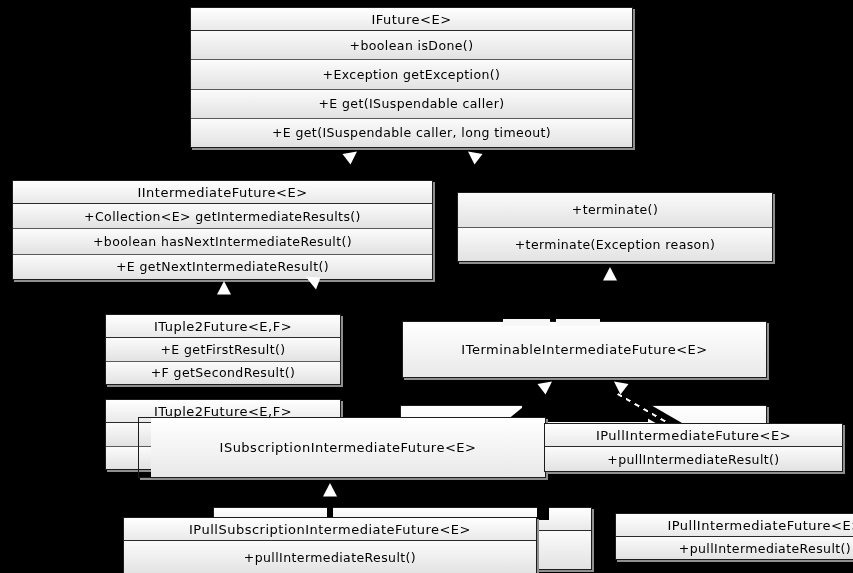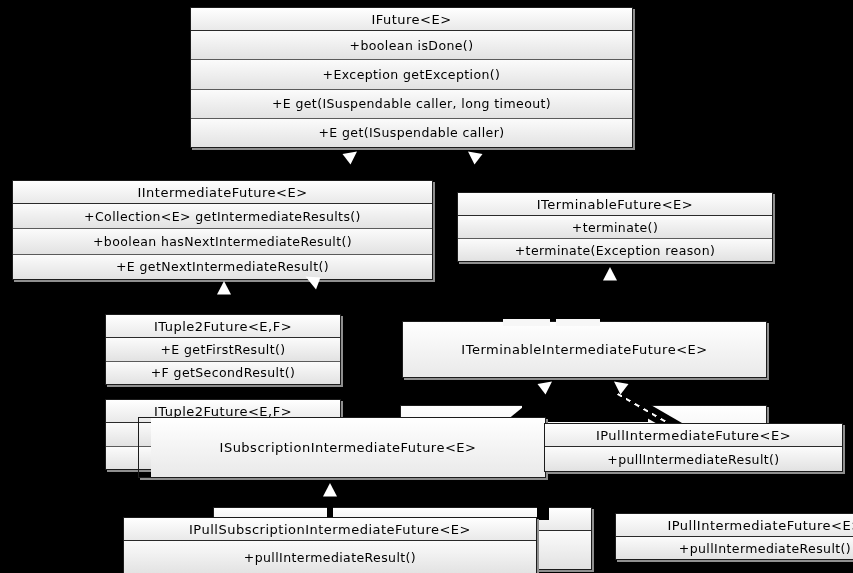--- a/index.html
+++ b/index.html
@@ -74,36 +74,35 @@
     <div class="uml-rows">
         <div class="uml-row">+pullIntermediateResult()</div>
       </div>
   </div>
 
   <div class="uml-box" style="left:190px;top:7px;width:443px;height:141px;">
     <div class="uml-title">IFuture&lt;E&gt;</div>
     <div class="uml-rows">
         <div class="uml-row">+boolean isDone()</div>
         <div class="uml-row">+Exception getException()</div>
+        <div class="uml-row">+E get(ISuspendable caller)</div>
         <div class="uml-row">+E get(ISuspendable caller, long timeout)</div>
-        <div class="uml-row">+E get(ISuspendable caller)</div>
       </div>
   </div>
 
   <div class="uml-box" style="left:12px;top:180px;width:421px;height:100px;">
     <div class="uml-title">IIntermediateFuture&lt;E&gt;</div>
     <div class="uml-rows">
         <div class="uml-row">+Collection&lt;E&gt; getIntermediateResults()</div>
         <div class="uml-row">+boolean hasNextIntermediateResult()</div>
         <div class="uml-row">+E getNextIntermediateResult()</div>
       </div>
   </div>
 
   <div class="uml-box" style="left:457px;top:192px;width:316px;height:70px;">
-    <div class="uml-title">ITerminableFuture&lt;E&gt;</div>
     <div class="uml-rows">
         <div class="uml-row">+terminate()</div>
         <div class="uml-row">+terminate(Exception reason)</div>
       </div>
   </div>
 
   <div class="uml-box" style="left:105px;top:314px;width:236px;height:71px;">
     <div class="uml-title">ITuple2Future&lt;E,F&gt;</div>
     <div class="uml-rows">
         <div class="uml-row">+E getFirstResult()</div>

